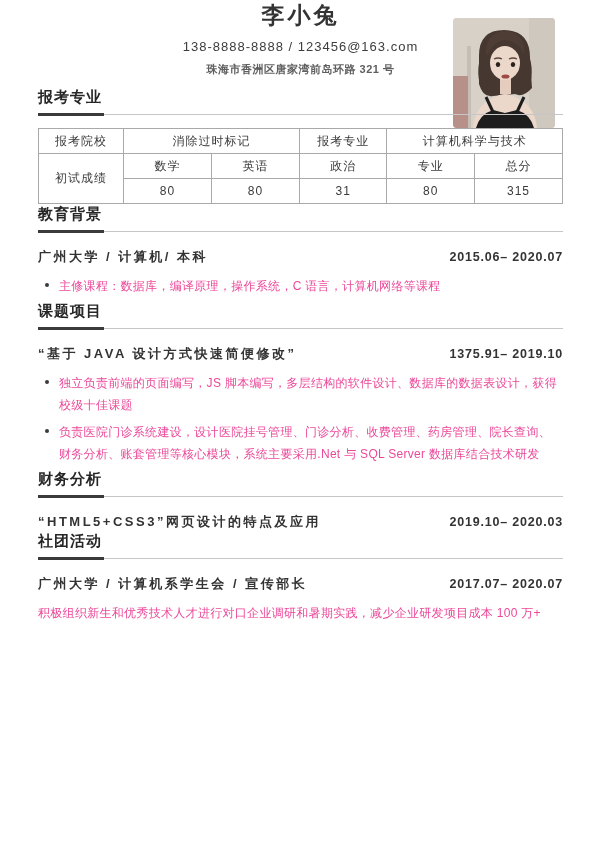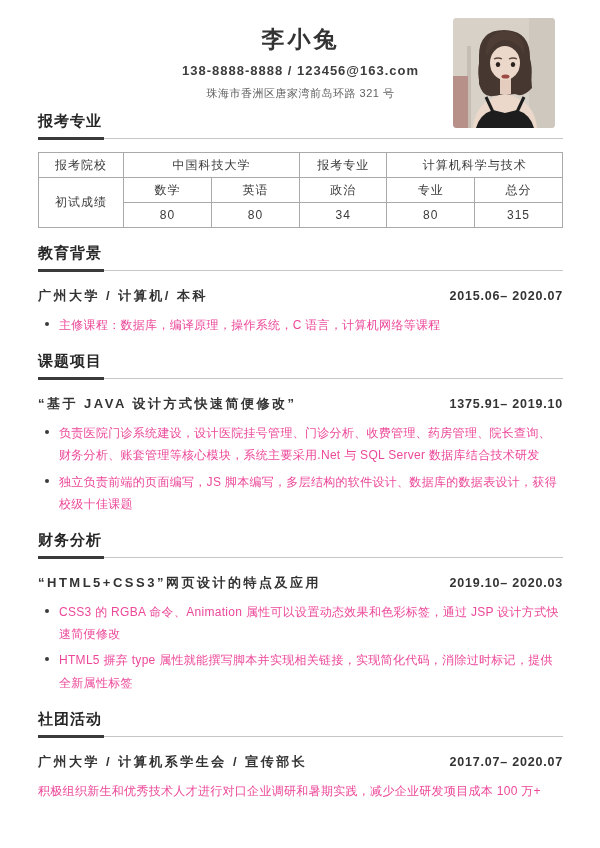--- a/index.html
+++ b/index.html
@@ -7,35 +7,35 @@
   body {
     width: 600px; height: 848px;
     font-family: "Liberation Sans", "DejaVu Sans", sans-serif;
     color: #3f3f3f;
     overflow: hidden;
     position: relative;
   }
   .page { width: 600px; height: 848px; padding: 0 37px 0 38px; position: relative; }
 
   
-  .header { padding-top: 24px; text-align: center; }
+  .header { text-align: center; }
   .name { font-size: 23px; font-weight: 600; letter-spacing: 3px; color: #333333; line-height: 30px; }
-  .contact { margin-top: 8px; font-size: 13px; font-weight: 700; letter-spacing: 1px; color: #3d3d3d; line-height: 17px; }
-  .address { margin-top: 7px; font-size: 11px; font-weight: 400; color: #5f5f5f; letter-spacing: 0.5px; line-height: 15px; }
+  .contact { margin-top: 8px; font-size: 13px; font-weight: 400; letter-spacing: 1px; color: #3d3d3d; line-height: 17px; }
+  .address { margin-top: 7px; font-size: 11px; font-weight: 700; color: #5f5f5f; letter-spacing: 0.5px; line-height: 15px; }
 
   .photo {
     position: absolute; left: 453px; top: 18px;
     width: 102px; height: 110px;
     border-radius: 4px; overflow: hidden;
     background: #d8d1c7;
   }
   .photo svg { display: block; width: 100%; height: 100%; }
 
   
-  .section { margin-top: 15px; }
+  .section { }
   .sec-title { font-size: 15px; font-weight: 700; color: #262626; letter-spacing: 1px; line-height: 20px; }
   .rule { position: relative; height: 3px; margin-top: 6px; }
   .rule-line { position: absolute; left: 0; right: 0; top: 1px; height: 1px; background: #c6c6c6; }
   .rule-dark { position: absolute; left: 0; top: 0; width: 66px; height: 3px; background: #3a3a3a; }
 
   
   .entry-row { display: flex; justify-content: space-between; align-items: baseline; margin-top: 15px; }
   .entry-heading { font-size: 13px; font-weight: 600; color: #333333; letter-spacing: 2.5px; }
   .entry-date { font-size: 12.5px; font-weight: 600; color: #333333; letter-spacing: 0.8px; white-space: nowrap; }
 
@@ -100,36 +100,36 @@
         <col style="width:16.2%">
           <col style="width:16.8%">
           <col style="width:16.8%">
         <col style="width:16.7%">
           <col style="width:16.7%">
           <col style="width:16.8%">
       </colgroup>
       <tbody>
           <tr>
         <td>报考院校</td>
-        <td colspan="2">中国科技大学</td>
+        <td colspan="2">消除过时标记</td>
         <td>报考专业</td>
         <td colspan="2">计算机科学与技术</td>
       </tr>
       <tr>
         <td rowspan="2">初试成绩</td>
         <td>数学</td>
         <td>英语</td>
         <td>政治</td>
         <td>专业</td>
         <td>总分</td>
       </tr>
       <tr>
         <td>80</td>
         <td>80</td>
-        <td>34</td>
+        <td>31</td>
         <td>80</td>
         <td>315</td>
       </tr>
     </tbody>
       </table>
   </div>
 
   <div class="section">
     <div class="sec-title">教育背景</div>
     <div class="rule">
@@ -154,49 +154,39 @@
       <span class="rule-line"></span>
       <span class="rule-dark"></span>
     </div>
     <div class="entry-row">
       <span class="entry-heading">“基于 JAVA 设计方式快速简便修改”</span>
       <span class="entry-date">1375.91– 2019.10</span>
     </div>
     <ul class="bullets">
       <li>
         <span class="dot"></span>
+        <span class="bullet-text">独立负责前端的页面编写，JS 脚本编写，多层结构的软件设计、数据库的数据表设计，获得校级十佳课题</span>
+      </li>
+      <li>
+        <span class="dot"></span>
         <span class="bullet-text">负责医院门诊系统建设，设计医院挂号管理、门诊分析、收费管理、药房管理、院长查询、财务分析、账套管理等核心模块，系统主要采用.Net 与 SQL Server 数据库结合技术研发</span>
-      </li>
-      <li>
-        <span class="dot"></span>
-        <span class="bullet-text">独立负责前端的页面编写，JS 脚本编写，多层结构的软件设计、数据库的数据表设计，获得校级十佳课题</span>
       </li>
     </ul>
   </div>
 
   <div class="section">
     <div class="sec-title">财务分析</div>
     <div class="rule">
       <span class="rule-line"></span>
       <span class="rule-dark"></span>
     </div>
     <div class="entry-row">
       <span class="entry-heading">“HTML5+CSS3”网页设计的特点及应用</span>
       <span class="entry-date">2019.10– 2020.03</span>
     </div>
-    <ul class="bullets">
-      <li>
-        <span class="dot"></span>
-        <span class="bullet-text">CSS3 的 RGBA 命令、Animation 属性可以设置动态效果和色彩标签，通过 JSP 设计方式快速简便修改</span>
-      </li>
-      <li>
-        <span class="dot"></span>
-        <span class="bullet-text">HTML5 摒弃 type 属性就能撰写脚本并实现相关链接，实现简化代码，消除过时标记，提供全新属性标签</span>
-      </li>
-    </ul>
   </div>
 
   <div class="section">
     <div class="sec-title">社团活动</div>
     <div class="rule">
       <span class="rule-line"></span>
       <span class="rule-dark"></span>
     </div>
     <div class="entry-row">
       <span class="entry-heading">广州大学 / 计算机系学生会 / 宣传部长</span>

